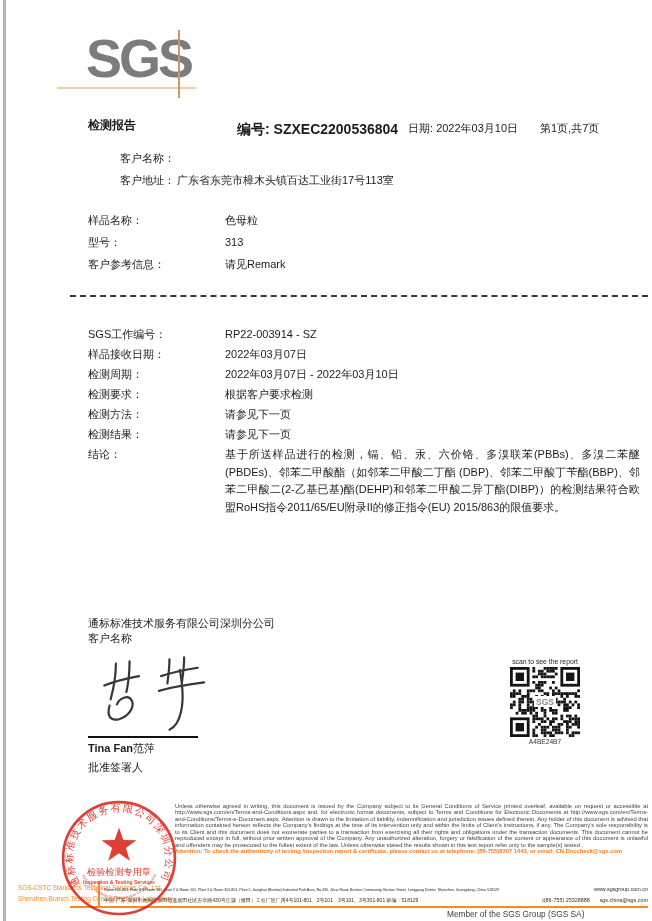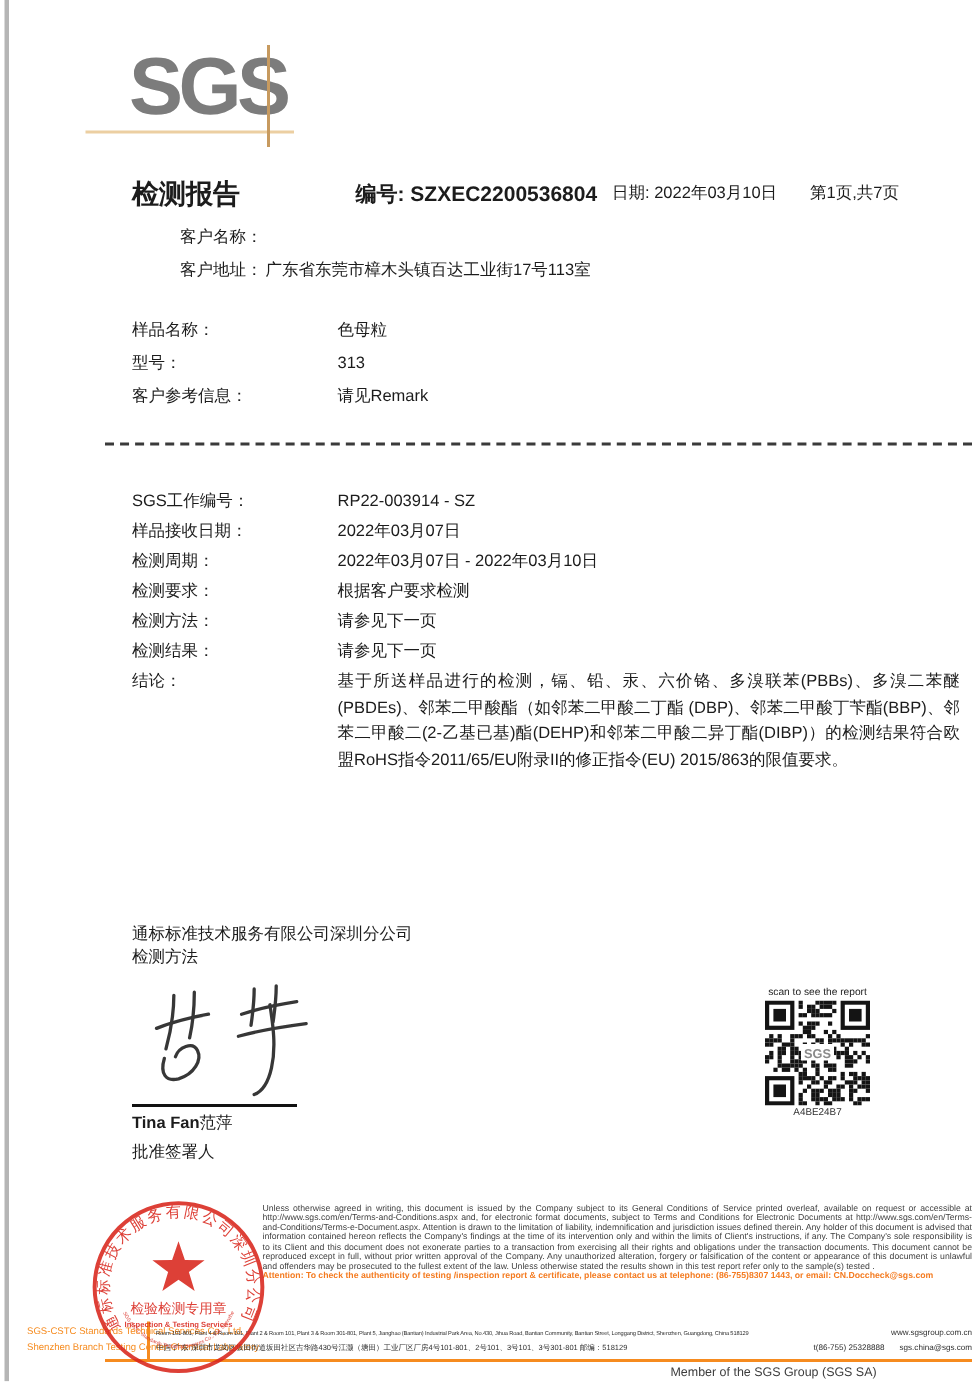--- a/index.html
+++ b/index.html
@@ -5,21 +5,21 @@
   html,body{margin:0;padding:0;background:#fff;}
   .page{position:relative;width:652px;height:921px;background:#fff;overflow:hidden;
         font-family:"Liberation Sans","DejaVu Sans",sans-serif;color:#1c1c1c;padding-left:32px;}
   .edge{position:absolute;left:3px;top:0;width:3px;height:100%;background:#b5b5b5;}
   
   .logo-text{position:absolute;left:86px;top:31px;font-size:54px;font-weight:bold;
              color:#7c7c7c;letter-spacing:-3px;line-height:1;}
   .logo-hline{position:absolute;left:57px;top:87px;width:139px;height:2px;background:#eccfa2;}
   .logo-vline{position:absolute;left:178px;top:30px;width:2px;height:68px;background:#c79a5f;}
   
-  .rpt-title{position:absolute;left:88px;top:117px;font-size:18px;font-weight:bold;}
+  .rpt-title{position:absolute;left:88px;top:117px;font-size:12px;font-weight:bold;}
   .hdr-no{position:absolute;left:237px;top:121px;font-size:14px;font-weight:bold;}
   .hdr-date{position:absolute;left:408px;top:121px;font-size:11px;}
   .hdr-pages{position:absolute;left:540px;top:121px;font-size:11px;}
   
   .rows{position:absolute;font-size:11px;}
   .row{display:flex;line-height:16px;margin-bottom:6px;}
   .lbl{flex:0 0 57px;}
   .lbl-wide{flex:0 0 137px;}
   .val{flex:1;}
   .cust{left:88px;top:150px;width:540px;margin-left:32px;}
@@ -133,21 +133,21 @@
       <span class="val">请参见下一页</span>
     </div>
     <div class="row">
       <span class="lbl-wide">结论：</span>
       <span class="val conclusion">基于所送样品进行的检测，镉、铅、汞、六价铬、多溴联苯(PBBs)、多溴二苯醚(PBDEs)、邻苯二甲酸酯（如邻苯二甲酸二丁酯 (DBP)、邻苯二甲酸丁苄酯(BBP)、邻苯二甲酸二(2-乙基已基)酯(DEHP)和邻苯二甲酸二异丁酯(DIBP)）的检测结果符合欧盟RoHS指令2011/65/EU附录II的修正指令(EU) 2015/863的限值要求。</span>
     </div>
   </div>
 
   <div class="sig-company">
     <div>通标标准技术服务有限公司深圳分公司</div>
-    <div>检测方法</div>
+    <div>客户名称</div>
   </div>
   <svg class="sig-svg" width="140" height="84" viewBox="0 0 130 80">
     <g fill="none" stroke="#222" stroke-width="2.1" stroke-linecap="round" opacity=".9">
       <path d="M12,32 C24,27 34,25 45,23"></path>
       <path d="M23,11 C23,21 21,34 18,45"></path>
       <path d="M36,9 C36,19 35,29 33,38"></path>
       <path d="M17,51 C14,61 18,66 26,64 C36,61 41,52 38,46 C35,40 26,44 24,50"></path>
       <path d="M66,23 C78,19 88,17 101,15"></path>
       <path d="M74,7 C74,15 73,23 72,30"></path>
       <path d="M88,5 C88,13 87,21 86,28"></path>

